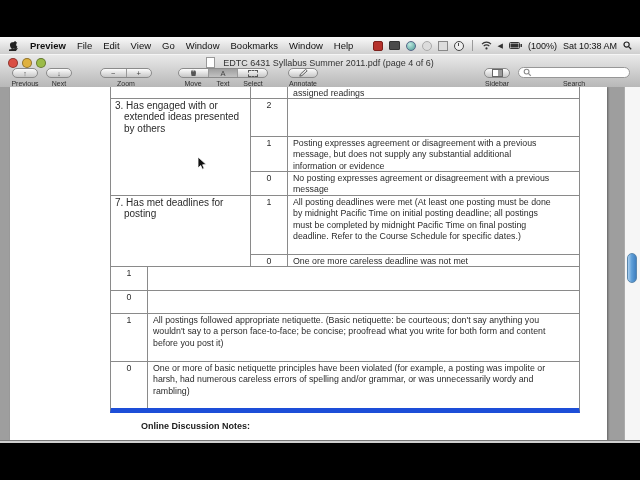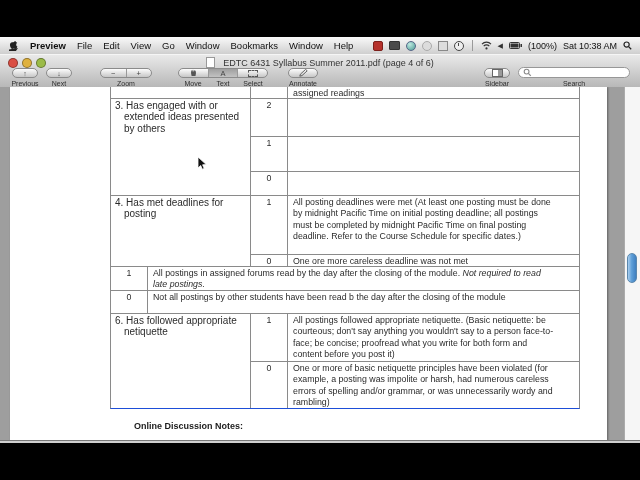--- a/index.html
+++ b/index.html
@@ -59,35 +59,35 @@
     box-shadow:1px 0 2px rgba(0,0,0,.4);}
   #window-bottom{position:absolute;left:0;right:0;bottom:0;height:2px;background:#cfcfcf;border-top:1px solid #777;}
 
   
   #vscroll{position:absolute;right:0;top:0;bottom:0;width:15px;background:#f6f6f6;border-left:1px solid #ababab;}
   #vthumb{position:absolute;left:2px;top:166px;width:10px;height:30px;border-radius:5px;
     background:linear-gradient(90deg,#a8cdee,#5f9fd8 45%,#3f7fc0);border:1px solid #5a87ad;box-sizing:border-box;}
 
   
   #rubric{position:absolute;left:100px;top:0;width:470px;
-    border-left:1px solid #8a8a8a;border-right:1px solid #8a8a8a;border-bottom:1px solid #1d4ed8;
+    border-left:1px solid #8a8a8a;border-right:1px solid #8a8a8a;border-bottom:5px solid #1d4ed8;
     box-sizing:border-box;font-size:8.8px;color:#2b2b2b;}
   .rub-row{display:flex;border-top:1px solid #8a8a8a;}
   .rub-row.partial{border-top:none;}
   .crit{width:140px;box-sizing:border-box;border-right:1px solid #8a8a8a;
     padding:1px 6px 0 13px;text-indent:-9px;font-size:10px;line-height:11.3px;overflow:hidden;}
   .levels{flex:1;display:flex;flex-direction:column;}
   .lvl{display:flex;overflow:hidden;}
   .lvl + .lvl{border-top:1px solid #8a8a8a;}
   .pts{width:37px;box-sizing:border-box;border-right:1px solid #8a8a8a;text-align:center;
     padding-top:1px;line-height:11.3px;}
   .desc{flex:1;padding:1px 24px 0 5px;line-height:11.3px;overflow:hidden;}
   .ital{font-style:italic;}
 
-  #notes{position:absolute;left:124px;top:334px;font-size:9px;font-weight:bold;color:#1c1c1c;}
+  #notes{position:absolute;left:131px;top:334px;font-size:9px;font-weight:bold;color:#1c1c1c;}
 
   
   #cursor{position:absolute;left:197px;top:156px;z-index:50;}
 
   svg{display:block;}
 </style>
 </head>
 <body>
 
 <div id="screen">
@@ -243,56 +243,55 @@
           </div>
 
           <div class="rub-row">
             <div class="crit">3. Has engaged with or extended ideas presented by others</div>
             <div class="levels">
               <div class="lvl" style="height:37px;">
                 <div class="pts">2</div>
               </div>
               <div class="lvl" style="height:34px;">
                 <div class="pts">1</div>
+                <div class="desc">Posting expresses agreement or disagreement with a previous message, but does not supply any substantial additional information or evidence</div>
               </div>
               <div class="lvl" style="height:23px;">
                 <div class="pts">0</div>
+                <div class="desc">No posting expresses agreement or disagreement with a previous message</div>
               </div>
             </div>
           </div>
 
           <div class="rub-row">
-            <div class="crit">4. Has met deadlines for posting</div>
+            <div class="crit">7. Has met deadlines for posting</div>
             <div class="levels">
               <div class="lvl" style="height:58px;">
                 <div class="pts">1</div>
                 <div class="desc">All posting deadlines were met (At least one posting must be done by midnight Pacific Time on initial posting deadline; all postings must be completed by midnight Pacific Time on final posting deadline. Refer to the Course Schedule for specific dates.)</div>
               </div>
               <div class="lvl" style="height:11px;">
                 <div class="pts">0</div>
                 <div class="desc">One ore more careless deadline was not met</div>
               </div>
             </div>
           </div>
 
           <div class="rub-row">
             <div class="levels">
               <div class="lvl" style="height:23px;">
                 <div class="pts">1</div>
-                <div class="desc"><span>All postings in assigned forums read by the day after the closing of the module. </span><span class="ital">Not required to read late postings.</span></div>
               </div>
               <div class="lvl" style="height:22px;">
                 <div class="pts">0</div>
-                <div class="desc">Not all postings by other students have been read b the day after the closing of the module</div>
               </div>
             </div>
           </div>
 
           <div class="rub-row">
-            <div class="crit">6. Has followed appropriate netiquette</div>
             <div class="levels">
               <div class="lvl" style="height:47px;">
                 <div class="pts">1</div>
                 <div class="desc">All postings followed appropriate netiquette. (Basic netiquette: be courteous; don't say anything you wouldn't say to a person face-to-face; be concise; proofread what you write for both form and content before you post it)</div>
               </div>
               <div class="lvl" style="height:46px;">
                 <div class="pts">0</div>
                 <div class="desc">One or more of basic netiquette principles have been violated (for example, a posting was impolite or harsh, had numerous careless errors of spelling and/or grammar, or was unnecessarily wordy and rambling)</div>
               </div>
             </div>

